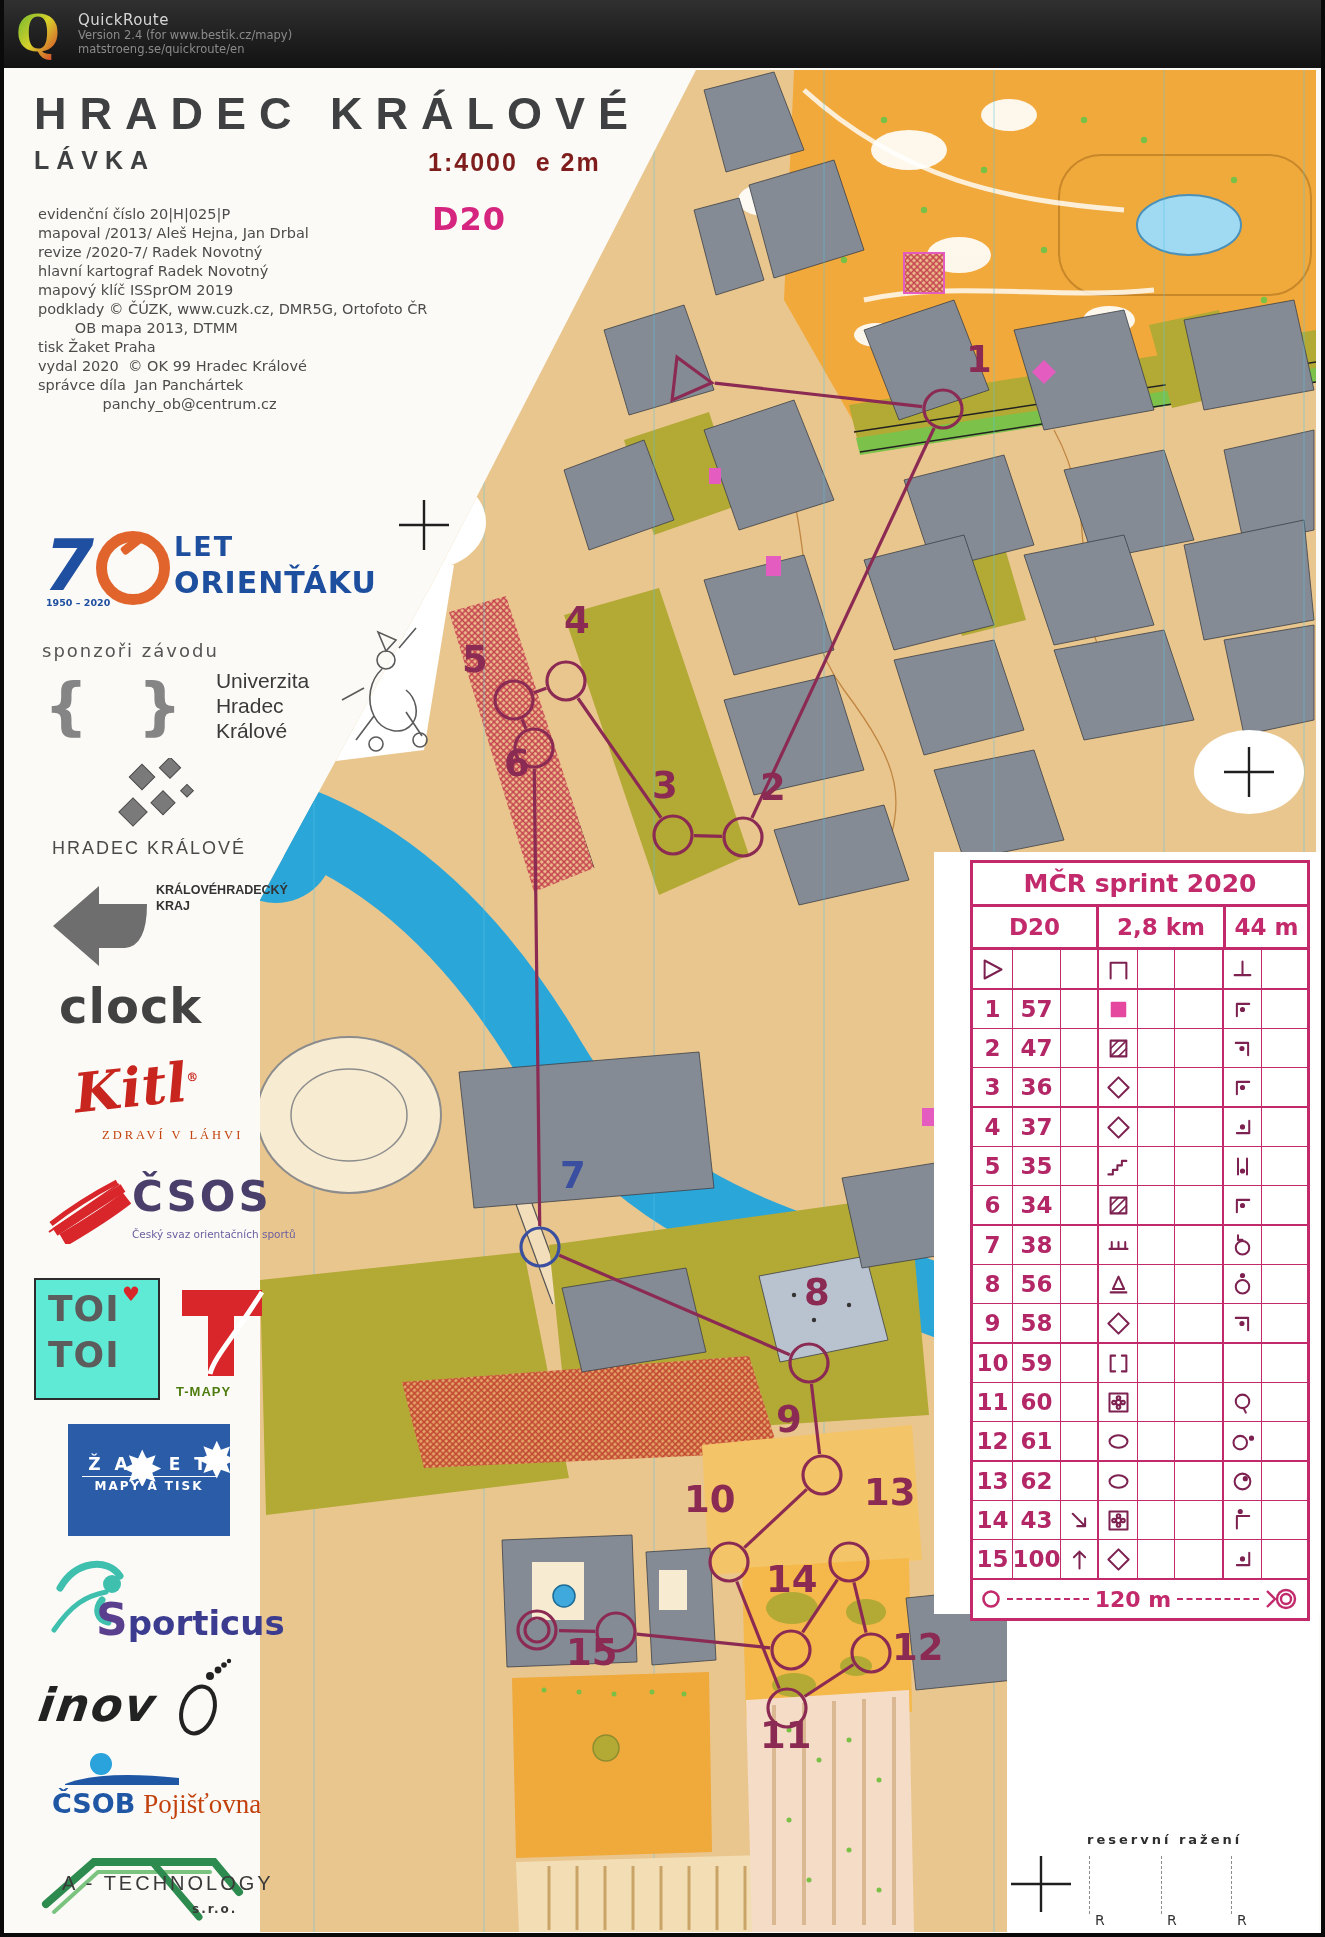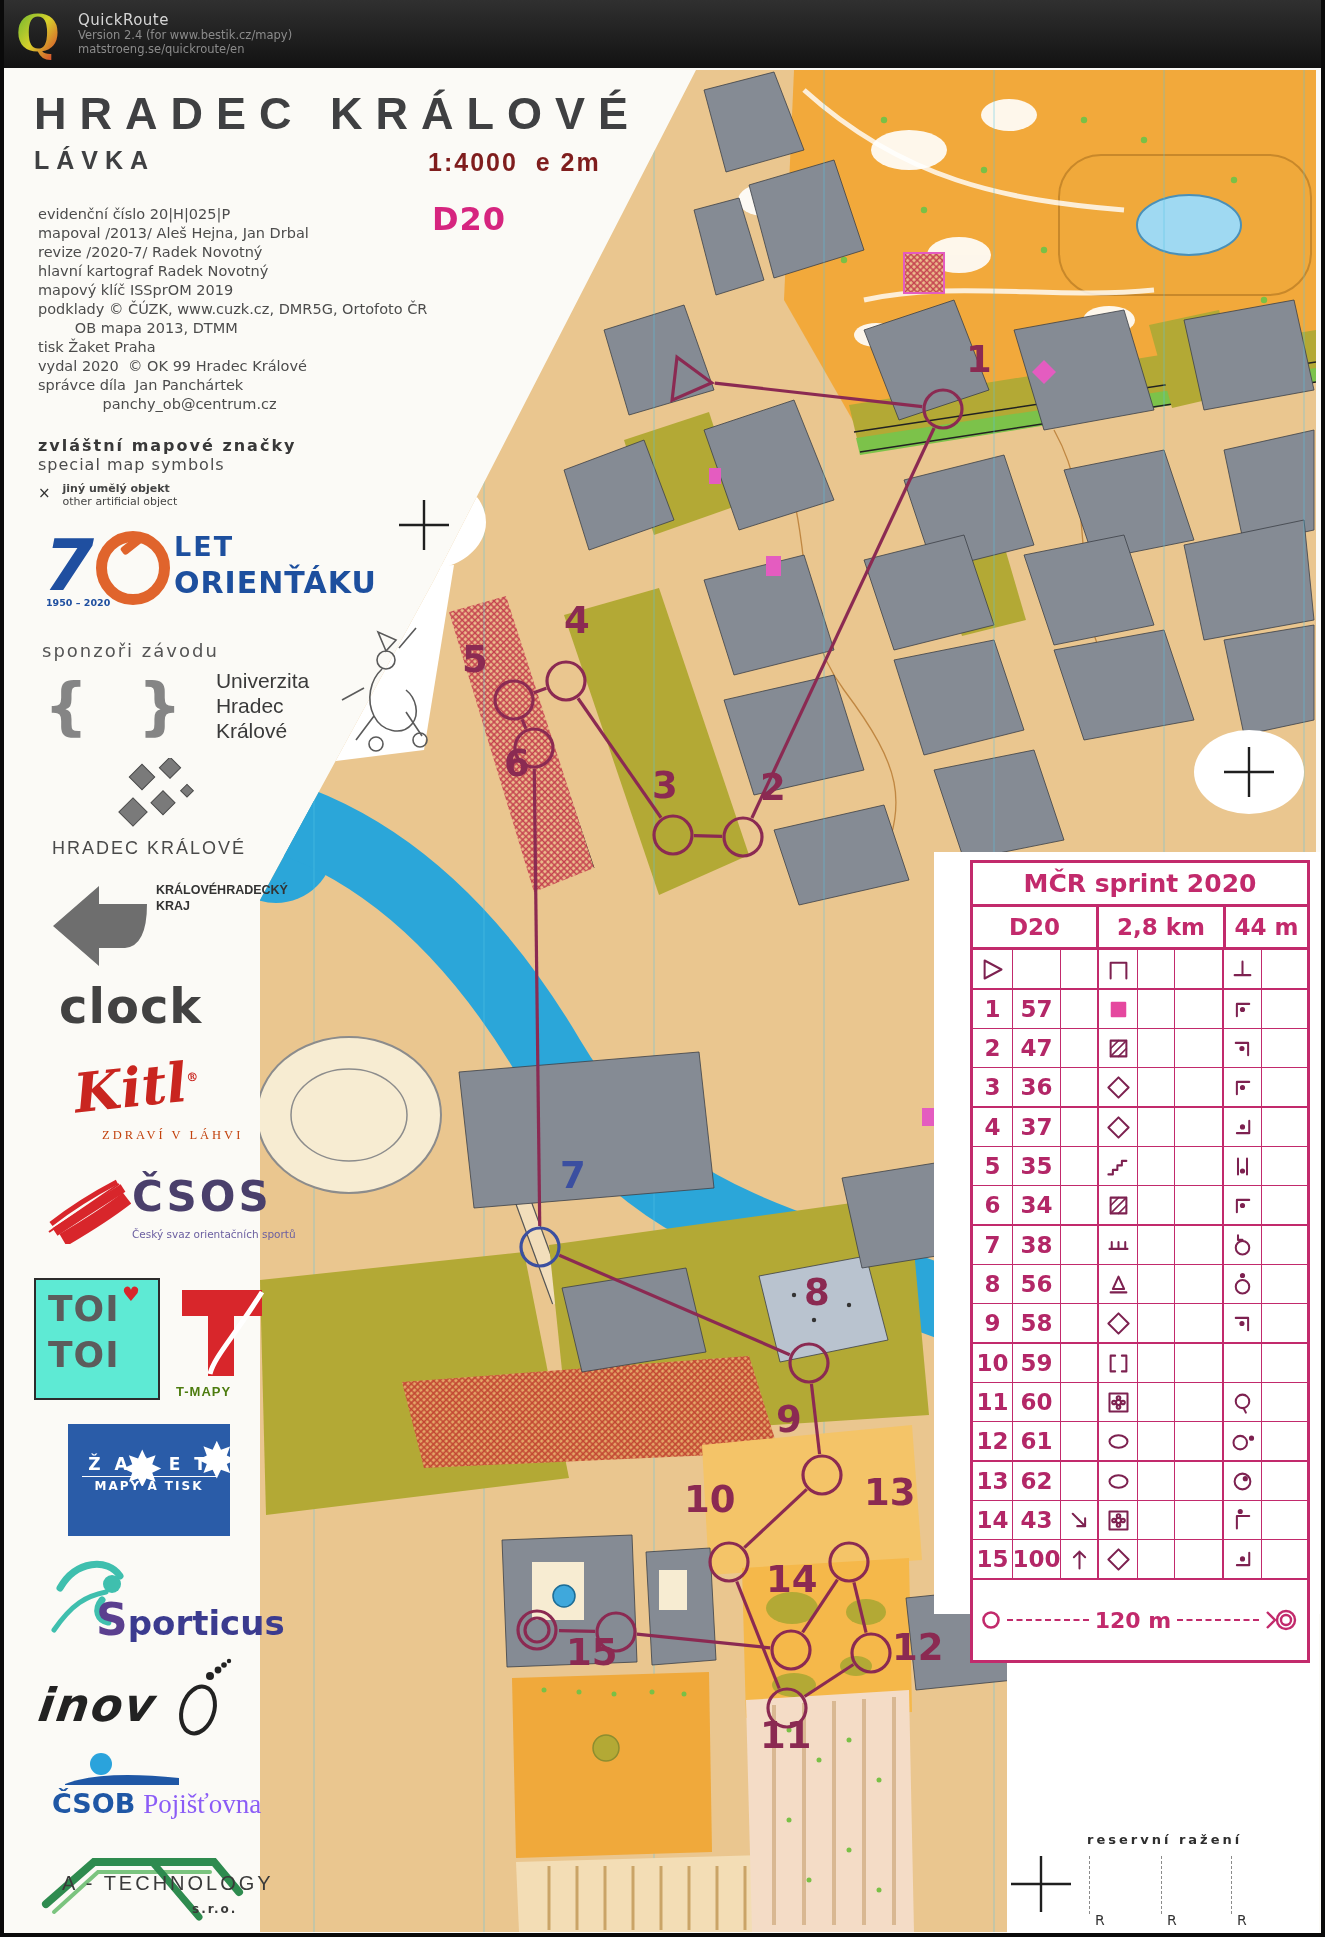--- a/index.html
+++ b/index.html
@@ -64,40 +64,40 @@
   #toi .heart{position:absolute;left:86px;top:2px;color:#d8262b;font-size:20px;}
   #tmapy-text{left:172px;top:1384px;font-size:13px;font-weight:bold;color:#4d7c0f;letter-spacing:1px;font-family:"Liberation Sans",sans-serif;}
   #zaket{left:64px;top:1424px;width:162px;height:112px;background:#2a5ca8;color:#fff;text-align:center;}
   #zaket .zk{font-size:17px;font-weight:bold;letter-spacing:4px;margin-top:30px;}
   #zaket .zt{font-size:12px;font-weight:bold;letter-spacing:2px;border-top:1.5px solid #fff;margin:2px 14px 0;padding-top:2px;}
   #sporticus-text{left:92px;top:1594px;font-size:34px;font-weight:bold;color:#3b3b8f;}
   #sporticus-text .bigS{font-size:44px;color:#5b3f8f;}
   #inov-text{left:35px;top:1678px;font-size:46px;font-weight:900;font-style:italic;color:#222;letter-spacing:2px;transform:skewX(-8deg);}
   #csob{left:48px;top:1788px;font-size:27px;}
   #csob .n{font-weight:900;color:#1f57a5;}
-  #csob .s{color:#8b5cf6;margin-left:8px;font-family:"Liberation Serif",serif;margin-top:48px;}
+  #csob .s{color:#c2410c;margin-left:8px;font-family:"Liberation Serif",serif;margin-top:48px;}
   #atech-text{left:58px;top:1872px;font-size:20px;color:#3a3a3a;letter-spacing:3px;font-family:"Liberation Sans",sans-serif;}
   #atech-sro{left:188px;top:1902px;font-size:12px;font-weight:bold;color:#3a3a3a;letter-spacing:2px;}
   
   #desc-card{position:absolute;left:966px;top:860px;width:340px;z-index:20;
              border:3px solid var(--card);background:#fff;box-sizing:border-box;color:var(--card);}
   .dc-title{height:41px;display:flex;align-items:center;justify-content:center;
             font-size:25px;font-weight:bold;border-bottom:3px solid var(--card);}
   .dc-class{display:grid;grid-template-columns:126px 127px 81px;height:40px;border-bottom:3px solid var(--card);}
   .dc-class div{display:flex;align-items:center;justify-content:center;font-size:23px;font-weight:bold;}
   .dc-class div:nth-child(1),.dc-class div:nth-child(2){border-right:3px solid var(--card);}
   .dc-row{display:grid;grid-template-columns:40px 48px 38px 39px 37px 49px 38px auto;height:38px;}
   .dc-row.thick{border-bottom:2.6px solid var(--card);}
   .dc-row:not(.thick){border-bottom:1.3px solid var(--card);}
   .dc-cell{display:flex;align-items:center;justify-content:center;font-size:23px;font-weight:bold;
            border-right:1.3px solid var(--card);color:#b32767;overflow:hidden;}
   .dc-cell.sym{color:#7d2150;}
   .dc-cell:nth-child(3),.dc-cell:nth-child(6){border-right:2.6px solid var(--card);}
   .dc-cell:last-child{border-right:none;}
-  .dc-footer{height:58px;display:flex;align-items:center;padding:11px 8px;gap:6px;}
+  .dc-footer{height:38px;display:flex;align-items:center;padding:0 8px;gap:6px;}
   .dc-footer .dash{flex:1;border-top:2.6px dashed var(--card);}
   .dc-footer .dist{font-size:22px;font-weight:bold;}
   
   #reserve{position:absolute;left:1005px;top:1760px;width:307px;height:172px;z-index:20;}
   #reserve .lbl{position:absolute;left:78px;top:72px;font-size:13px;font-weight:bold;letter-spacing:3px;color:#2e2e2e;}
   .rline{position:absolute;top:96px;height:58px;border-left:1.5px dashed #8b8b8b;}
   .rmark{position:absolute;top:152px;font-size:14px;color:#333;}
 </style>
 </head>
 <body>
@@ -375,31 +375,20 @@
   </header>
 
   <div class="abs" id="map-title">HRADEC KRÁLOVÉ</div>
   <div class="abs" id="map-subtitle">LÁVKA</div>
   <div class="abs" id="scale-line">
     <span>1:4000</span>&nbsp;&nbsp;<span>e 2m</span>
   </div>
   <div class="abs" id="course-label">D20</div>
   <div class="abs" id="imprint"><div>evidenční číslo 20|H|025|P</div><div>mapoval /2013/ Aleš Hejna, Jan Drbal</div><div>revize /2020-7/ Radek Novotný</div><div>hlavní kartograf Radek Novotný</div><div>mapový klíč ISSprOM 2019</div><div>podklady © ČÚZK, www.cuzk.cz, DMR5G, Ortofoto ČR</div><div>        OB mapa 2013, DTMM</div><div>tisk Žaket Praha</div><div>vydal 2020  © OK 99 Hradec Králové</div><div>správce díla  Jan Panchártek</div><div>              panchy_ob@centrum.cz</div></div>
 
-  <div class="abs" id="special">
-    <div class="h1">zvláštní mapové značky</div>
-    <div class="h2">special map symbols</div>
-    <div class="row">
-      <div class="mark">×</div>
-      <div class="it">
-        <div class="b">jiný umělý objekt</div>
-        <div>other artificial object</div>
-      </div>
-    </div>
-  </div>
 
   <div class="abs" id="anniv">
     <span class="seven">7</span>
     <span class="zero"></span>
     <span class="hand"></span>
     <span class="years">1950 – 2020</span>
     <span class="let">LET</span>
     <span class="ori">ORIENŤÁKU</span>
   </div>
 

